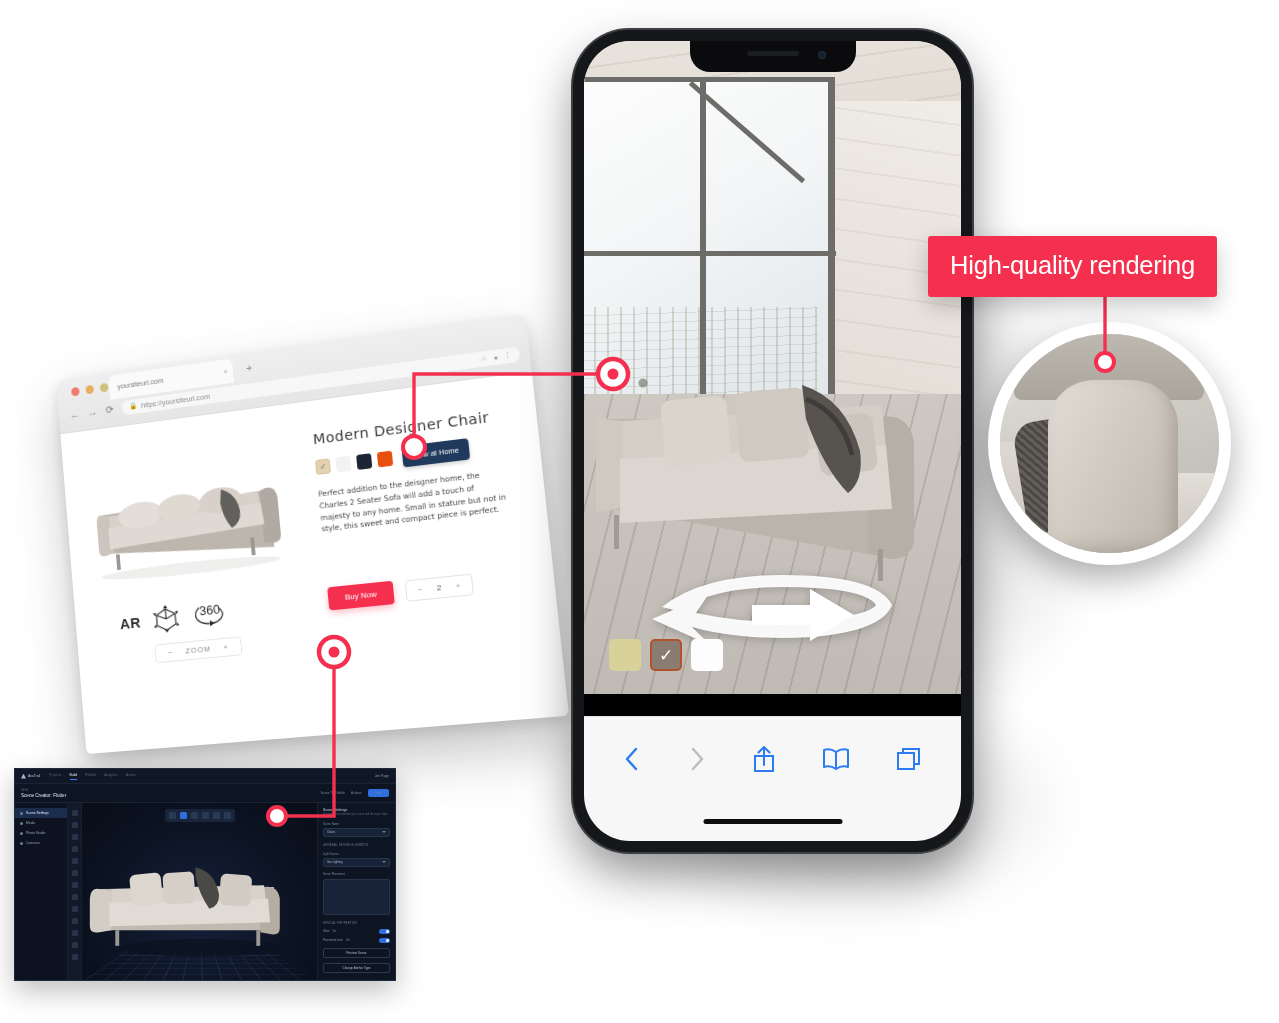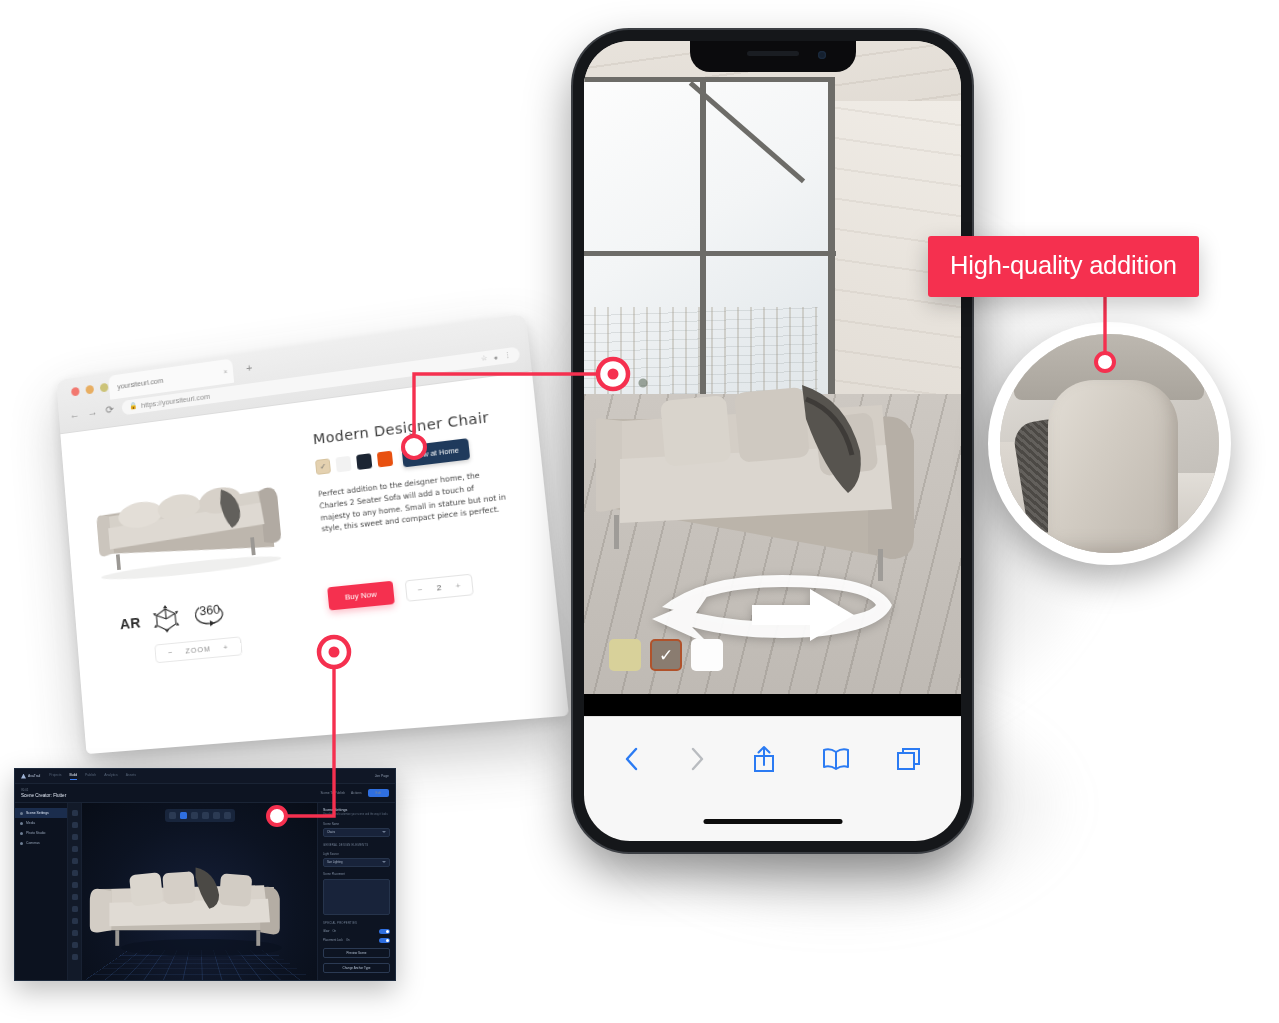--- a/index.html
+++ b/index.html
@@ -529,16 +529,16 @@
       <circle cx="613" cy="374" r="5.5" fill="#f5304f"></circle>
 
       <path d="M334 660 L334 816 L278 816" fill="none" stroke="#f5304f" stroke-width="3.4"></path>
       <circle cx="334" cy="652" r="15" fill="#fff" stroke="#f5304f" stroke-width="4.5"></circle>
       <circle cx="334" cy="652" r="5.5" fill="#f5304f"></circle>
       <circle cx="277" cy="816" r="9" fill="#fff" stroke="#f5304f" stroke-width="4"></circle>
 
       <path d="M1105 295 L1105 355" fill="none" stroke="#f5304f" stroke-width="3.4"></path>
       <circle cx="1105" cy="362" r="9" fill="#fff" stroke="#f5304f" stroke-width="4"></circle>
     </svg>
-    <div class="badge">High-quality addition</div>
+    <div class="badge">High-quality rendering</div>
   </div>
 
 </div>
 
 </body></html>

